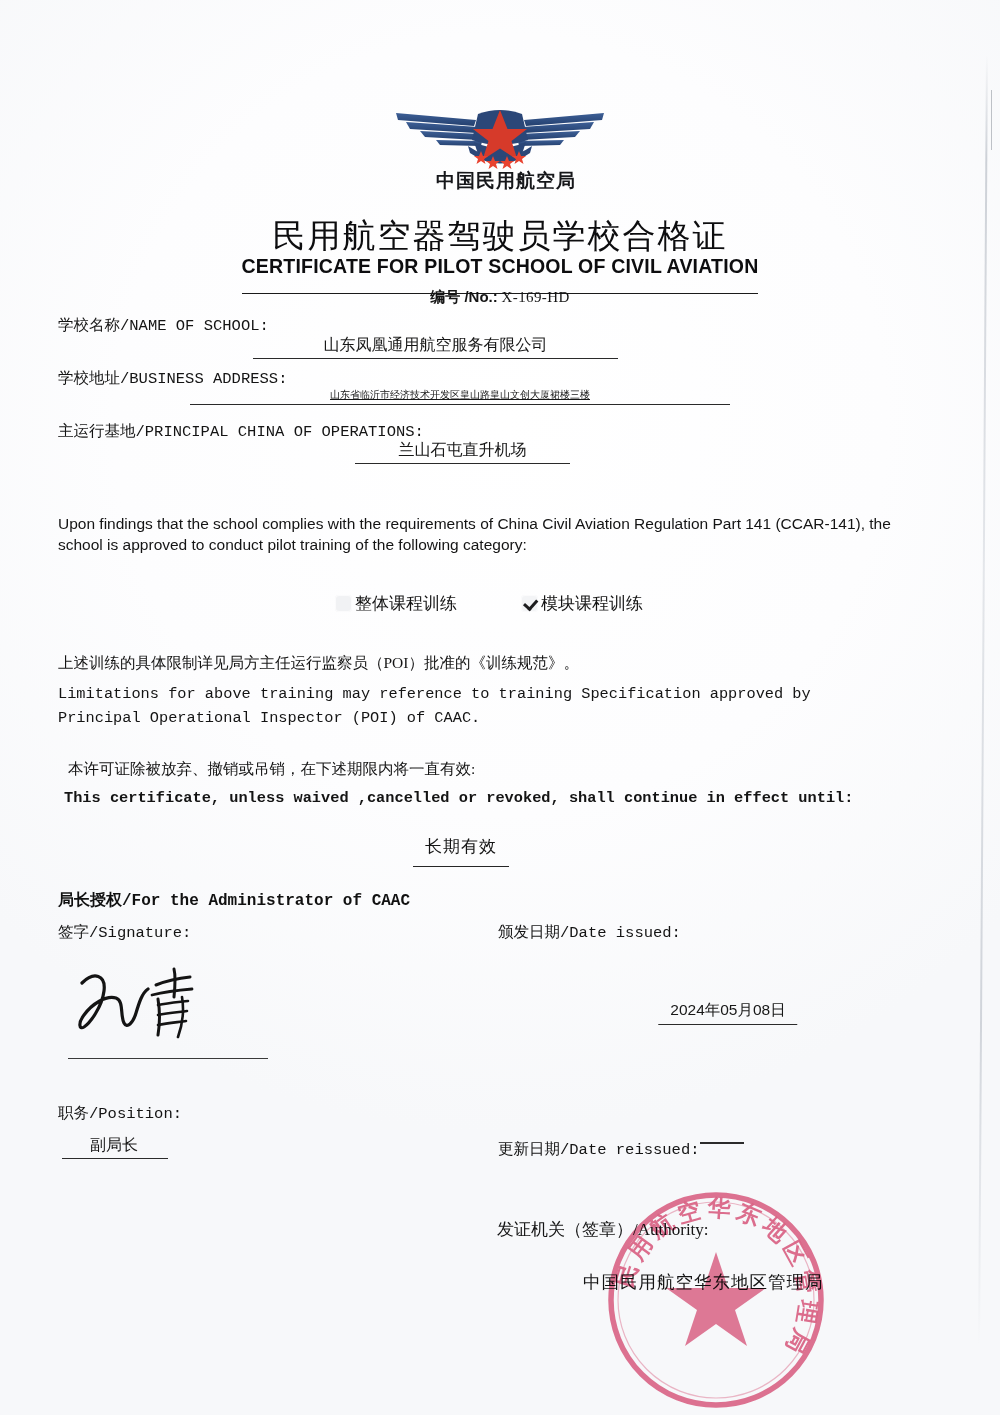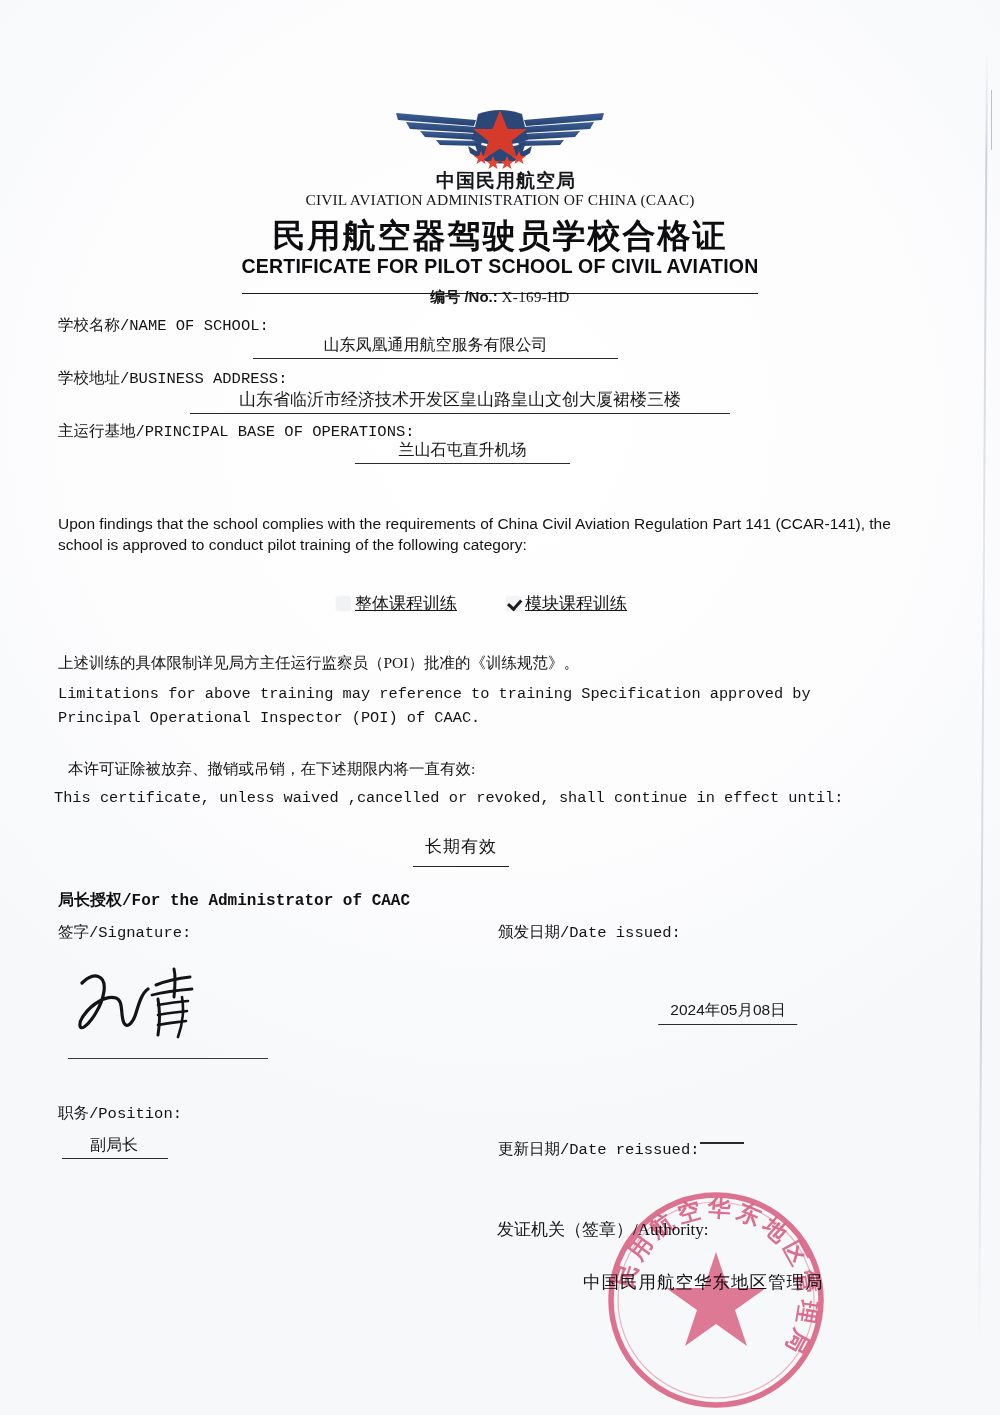--- a/index.html
+++ b/index.html
@@ -34,21 +34,21 @@
     position:absolute; left:0; right:0; top:168px; text-align:center;
     font-family:"Liberation Sans", sans-serif; font-weight:bold;
     font-size:19px; letter-spacing:1px; color:#16171a;margin-left:12px;
   }
   .org-en{
     position:absolute; left:0; right:0; top:191px; text-align:center;
     font-family:"Liberation Serif", serif; font-size:15.5px; letter-spacing:.1px; color:#16171a;
   }
   .title-cn{
     position:absolute; left:0; right:0; top:214px; text-align:center;
-    font-family:"Liberation Sans", sans-serif; font-weight:bold;
+    font-family:"Liberation Sans", sans-serif; font-weight:normal;
     font-size:33px; letter-spacing:2px; color:#0d0d0f;
   }
   .title-en{
     position:absolute; left:0; right:0; top:255px; text-align:center;
     font-family:"Liberation Sans", sans-serif; font-weight:bold;
     font-size:19.5px; letter-spacing:.2px; color:#0d0d0f;
   }
   .title-en span{ border-bottom:1.6px solid #1a1a1a; padding-bottom:16px; }
   .certno{
     position:absolute; left:0; right:0; top:288px; text-align:center;
@@ -76,21 +76,21 @@
   .para-en-sans{
     position:absolute; font-family:"Liberation Sans", sans-serif;
     font-size:15.5px; color:#141414; line-height:21px; width:880px;
   }
   .para-mono{
     position:absolute; font-family:"Liberation Mono", monospace;
     font-size:15.3px; color:#141414; line-height:24px; white-space:nowrap;
   }
 
   
-  .cbrow{ position:absolute; left:335px; top:592px; display:flex; align-items:center; gap:48px;text-decoration:underline; }
+  .cbrow{ position:absolute; left:335px; top:592px; display:flex; align-items:center; gap:64px; }
   .cbitem{ display:flex; align-items:center; gap:3px; }
   .cbox{
     width:17px; height:17px; border-radius:4px; background:#f1f2f4;
     border:1px solid #d8dадc; border-color:#dcdee1;
     box-shadow:inset 0 0 0 1px #fbfbfc; position:relative; flex:none;
   }
   .cbox.checked{ background:#f3f4f6; }
   .cbox.checked::after{
     content:""; position:absolute; left:3px; top:3.5px; width:10px; height:5.5px;
     border-left:3px solid #1d1d1f; border-bottom:3px solid #1d1d1f;
@@ -191,57 +191,56 @@
       <g fill="#e8422f">
         <polygon points="91,55 93,60 98,60 94,63 95.5,68 91,65 86.5,68 88,63 84,60 89,60"></polygon>
         <polygon points="103,60 105,65 110,65 106,68 107.5,73 103,70 98.5,73 100,68 96,65 101,65"></polygon>
         <polygon points="117,60 119,65 124,65 120,68 121.5,73 117,70 112.5,73 114,68 110,65 115,65"></polygon>
         <polygon points="129,55 131,60 136,60 132,63 133.5,68 129,65 124.5,68 126,63 122,60 127,60"></polygon>
       </g>
     </svg>
   </div>
 
   <div class="org-cn">中国民用航空局</div>
-  <div class="org-en">CIVIL AVIATION ADMINISTRATION OF CHINA (CAAC)</div>
   <div class="title-cn">民用航空器驾驶员学校合格证</div>
   <div class="title-en"><span>CERTIFICATE FOR PILOT SCHOOL OF CIVIL AVIATION</span></div>
 
   <div class="certno">
     <span class="lbl">编号 /No.:</span>
     <span class="val">X-169-HD</span>
   </div>
 
   <div class="flabel" style="left:58px; top:315px;">学校名称/NAME OF SCHOOL:</div>
   <div class="fvalue" style="left:253px; top:335px; width:365px;">山东凤凰通用航空服务有限公司</div>
 
   <div class="flabel" style="left:58px; top:368px;">学校地址/BUSINESS ADDRESS:</div>
-  <div class="fvalue" style="left:190px; top:388px; width:540px; font-size:17px;">山东省临沂市经济技术开发区皇山路皇山文创大厦裙楼三楼</div>
-
-  <div class="flabel" style="left:58px; top:421px;">主运行基地/PRINCIPAL BASE OF OPERATIONS:</div>
+  <div class="fvalue" style="left:190px; top:388px; width:540px; font-size:10px;text-decoration:underline;">山东省临沂市经济技术开发区皇山路皇山文创大厦裙楼三楼</div>
+
+  <div class="flabel" style="left:58px; top:421px;">主运行基地/PRINCIPAL CHINA OF OPERATIONS:</div>
   <div class="fvalue" style="left:355px; top:440px; width:215px;">兰山石屯直升机场</div>
 
   <div class="para-en-sans" style="left:58px; top:513px;">Upon findings that the school complies with the requirements of China Civil Aviation Regulation Part 141 (CCAR-141), the school is approved to conduct pilot training of the following category:</div>
 
   <div class="cbrow">
     <div class="cbitem">
       <span class="cbox"></span>
       <span class="cblabel">整体课程训练</span>
     </div>
     <div class="cbitem">
       <span class="cbox checked"></span>
       <span class="cblabel">模块课程训练</span>
     </div>
   </div>
 
   <div class="para-cn" style="left:58px; top:653px;">上述训练的具体限制详见局方主任运行监察员（POI）批准的《训练规范》。</div>
   <div class="para-mono" style="left:58px; top:682px;">Limitations for above training may reference to training Specification approved by</div>
   <div class="para-mono" style="left:58px; top:706px;">Principal Operational Inspector (POI) of CAAC.</div>
 
   <div class="para-cn" style="left:68px; top:759px;">本许可证除被放弃、撤销或吊销，在下述期限内将一直有效:</div>
-  <div class="para-mono" style="left:54px; top:786px;">This certificate, unless waived ,cancelled or revoked, shall continue in effect until:</div>
+  <div class="para-mono" style="left:64px; top:786px;font-weight:bold;">This certificate, unless waived ,cancelled or revoked, shall continue in effect until:</div>
   <div class="valid-val">长期有效</div>
 
   <div class="sig-head">局长授权/For the Administrator of CAAC</div>
 
   <div class="flabel" style="left:58px; top:922px;">签字/Signature:</div>
   <div class="flabel" style="left:498px; top:922px;">颁发日期/Date issued:</div>
 
   <div class="signature">
     <svg viewBox="0 0 210 80" width="210" height="80" xmlns="http://www.w3.org/2000/svg">
       <g fill="none" stroke="#141414" stroke-linecap="round" stroke-linejoin="round">

